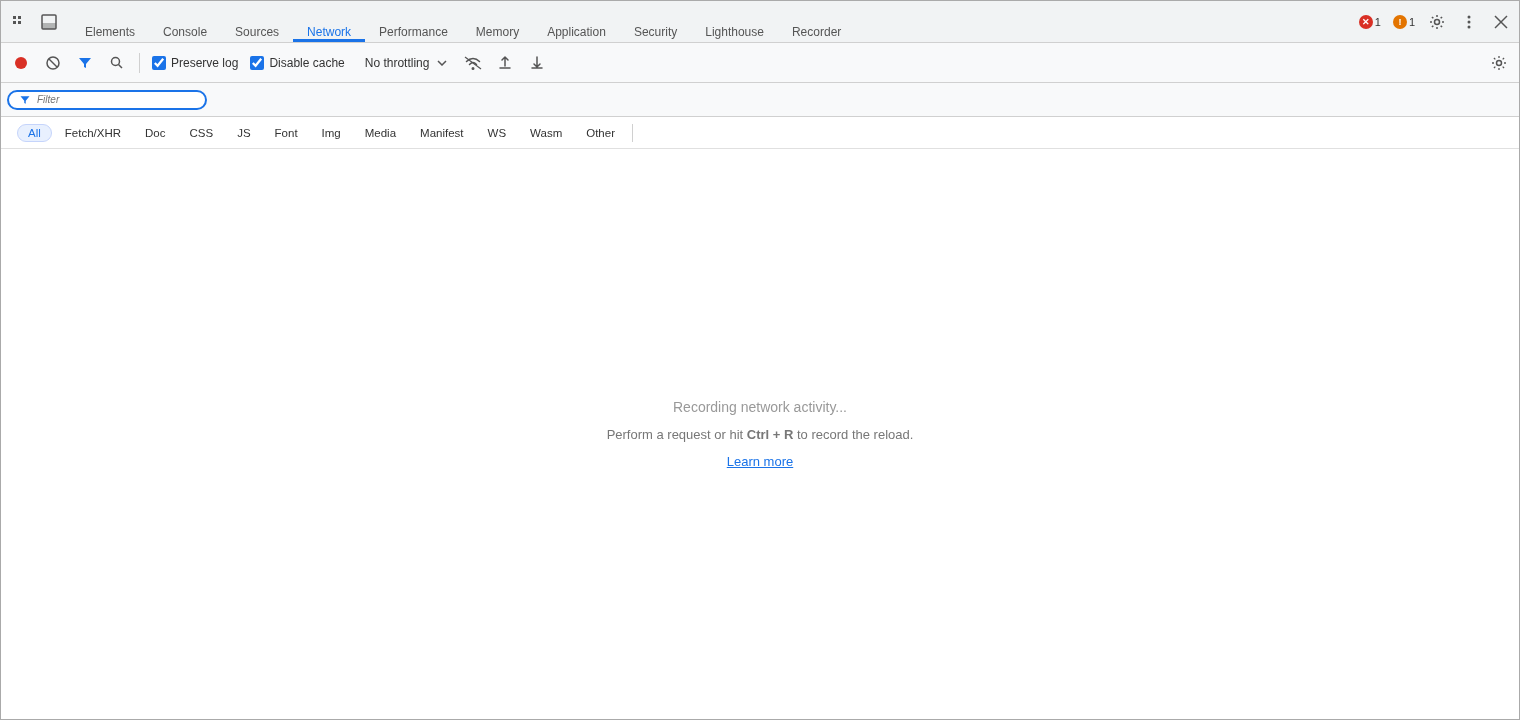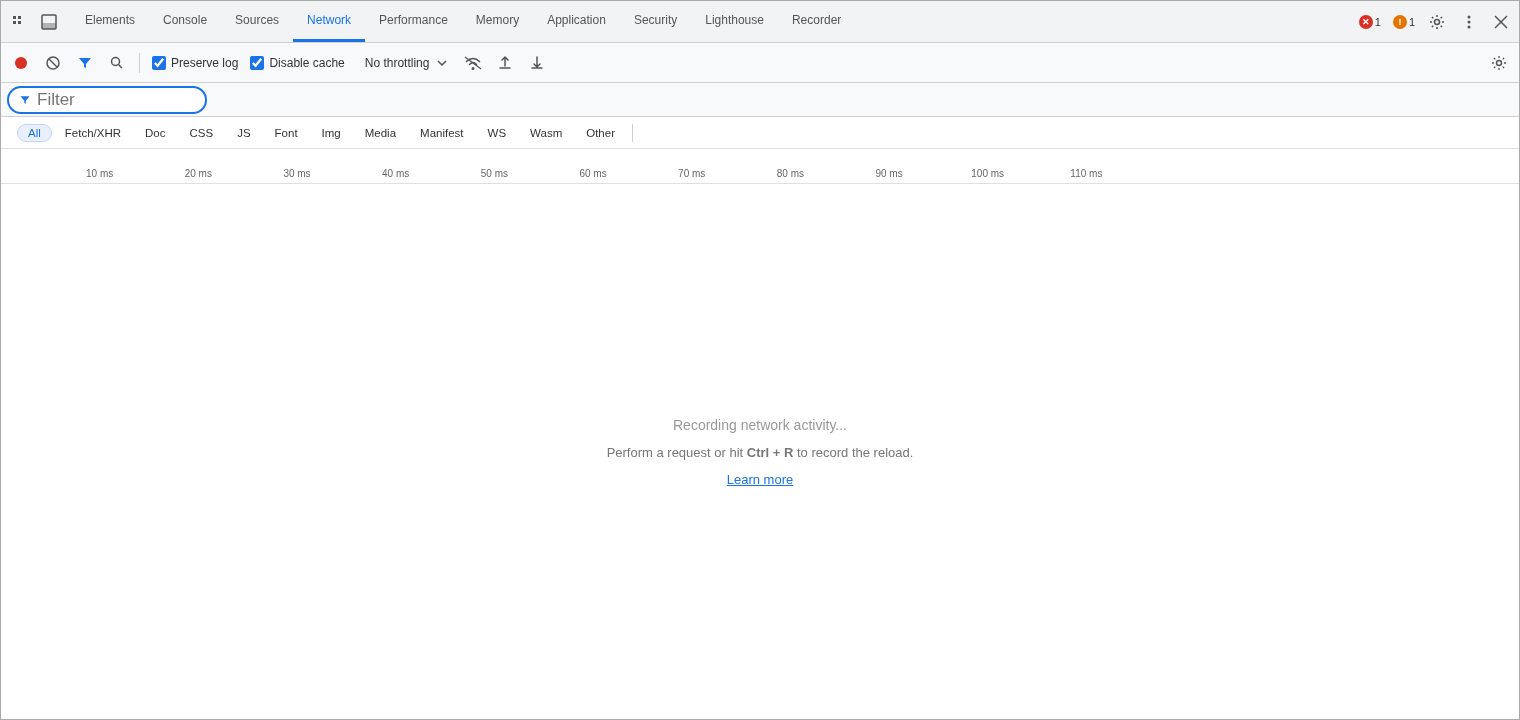--- a/index.html
+++ b/index.html
@@ -49,21 +49,21 @@
       display: flex;
       align-items: center;
       height: 100%;
       gap: 0;
       flex: 1;
     }
 
     .tab-item {
       height: 100%;
       display: flex;
-      align-items: center;
+      align-items: flex-end;
       padding: 0 14px;
       font-size: 12px;
       color: #555;
       cursor: pointer;
       white-space: nowrap;
       border-bottom: 3px solid transparent;
       position: relative;
     }
     .tab-item.active {
       color: #1a73e8;
@@ -205,23 +205,24 @@
       border: 2px solid #1a73e8;
       border-radius: 14px;
       padding: 2px 10px;
       gap: 6px;
       width: 200px;
     }
 
     .filter-input {
       border: none;
       outline: none;
-      font-size: 17px;
+      font-size: 10px;
       width: 140px;
       background: transparent;
+      font-style: italic;
     }
 
     .filter-checkbox-group {
       display: flex;
       align-items: center;
       gap: 12px;
     }
 
     
     .type-filter-row {
@@ -481,33 +482,20 @@
     <button class="type-btn">Font</button>
     <button class="type-btn">Img</button>
     <button class="type-btn">Media</button>
     <button class="type-btn">Manifest</button>
     <button class="type-btn">WS</button>
     <button class="type-btn">Wasm</button>
     <button class="type-btn">Other</button>
     <div class="type-sep"></div>
   </div>
 
-  <div class="timeline-row" id="timeline-row">
-  <div class="timeline-marker" style="left: 6.5%;">10 ms</div>
-      <div class="timeline-marker" style="left: 13%;">20 ms</div>
-      <div class="timeline-marker" style="left: 19.5%;">30 ms</div>
-      <div class="timeline-marker" style="left: 26%;">40 ms</div>
-      <div class="timeline-marker" style="left: 32.5%;">50 ms</div>
-      <div class="timeline-marker" style="left: 39%;">60 ms</div>
-      <div class="timeline-marker" style="left: 45.5%;">70 ms</div>
-      <div class="timeline-marker" style="left: 52%;">80 ms</div>
-      <div class="timeline-marker" style="left: 58.5%;">90 ms</div>
-      <div class="timeline-marker" style="left: 65%;">100 ms</div>
-      <div class="timeline-marker" style="left: 71.5%;">110 ms</div>
-    </div>
 
   <div class="empty-state">
     <div class="empty-title">Recording network activity...</div>
     <div class="empty-subtitle">
       <span>Perform a request or hit </span><strong>Ctrl + R</strong><span> to record the reload.</span>
     </div>
     <a class="empty-link" href="#">Learn more</a>
   </div>
 
 </div>

